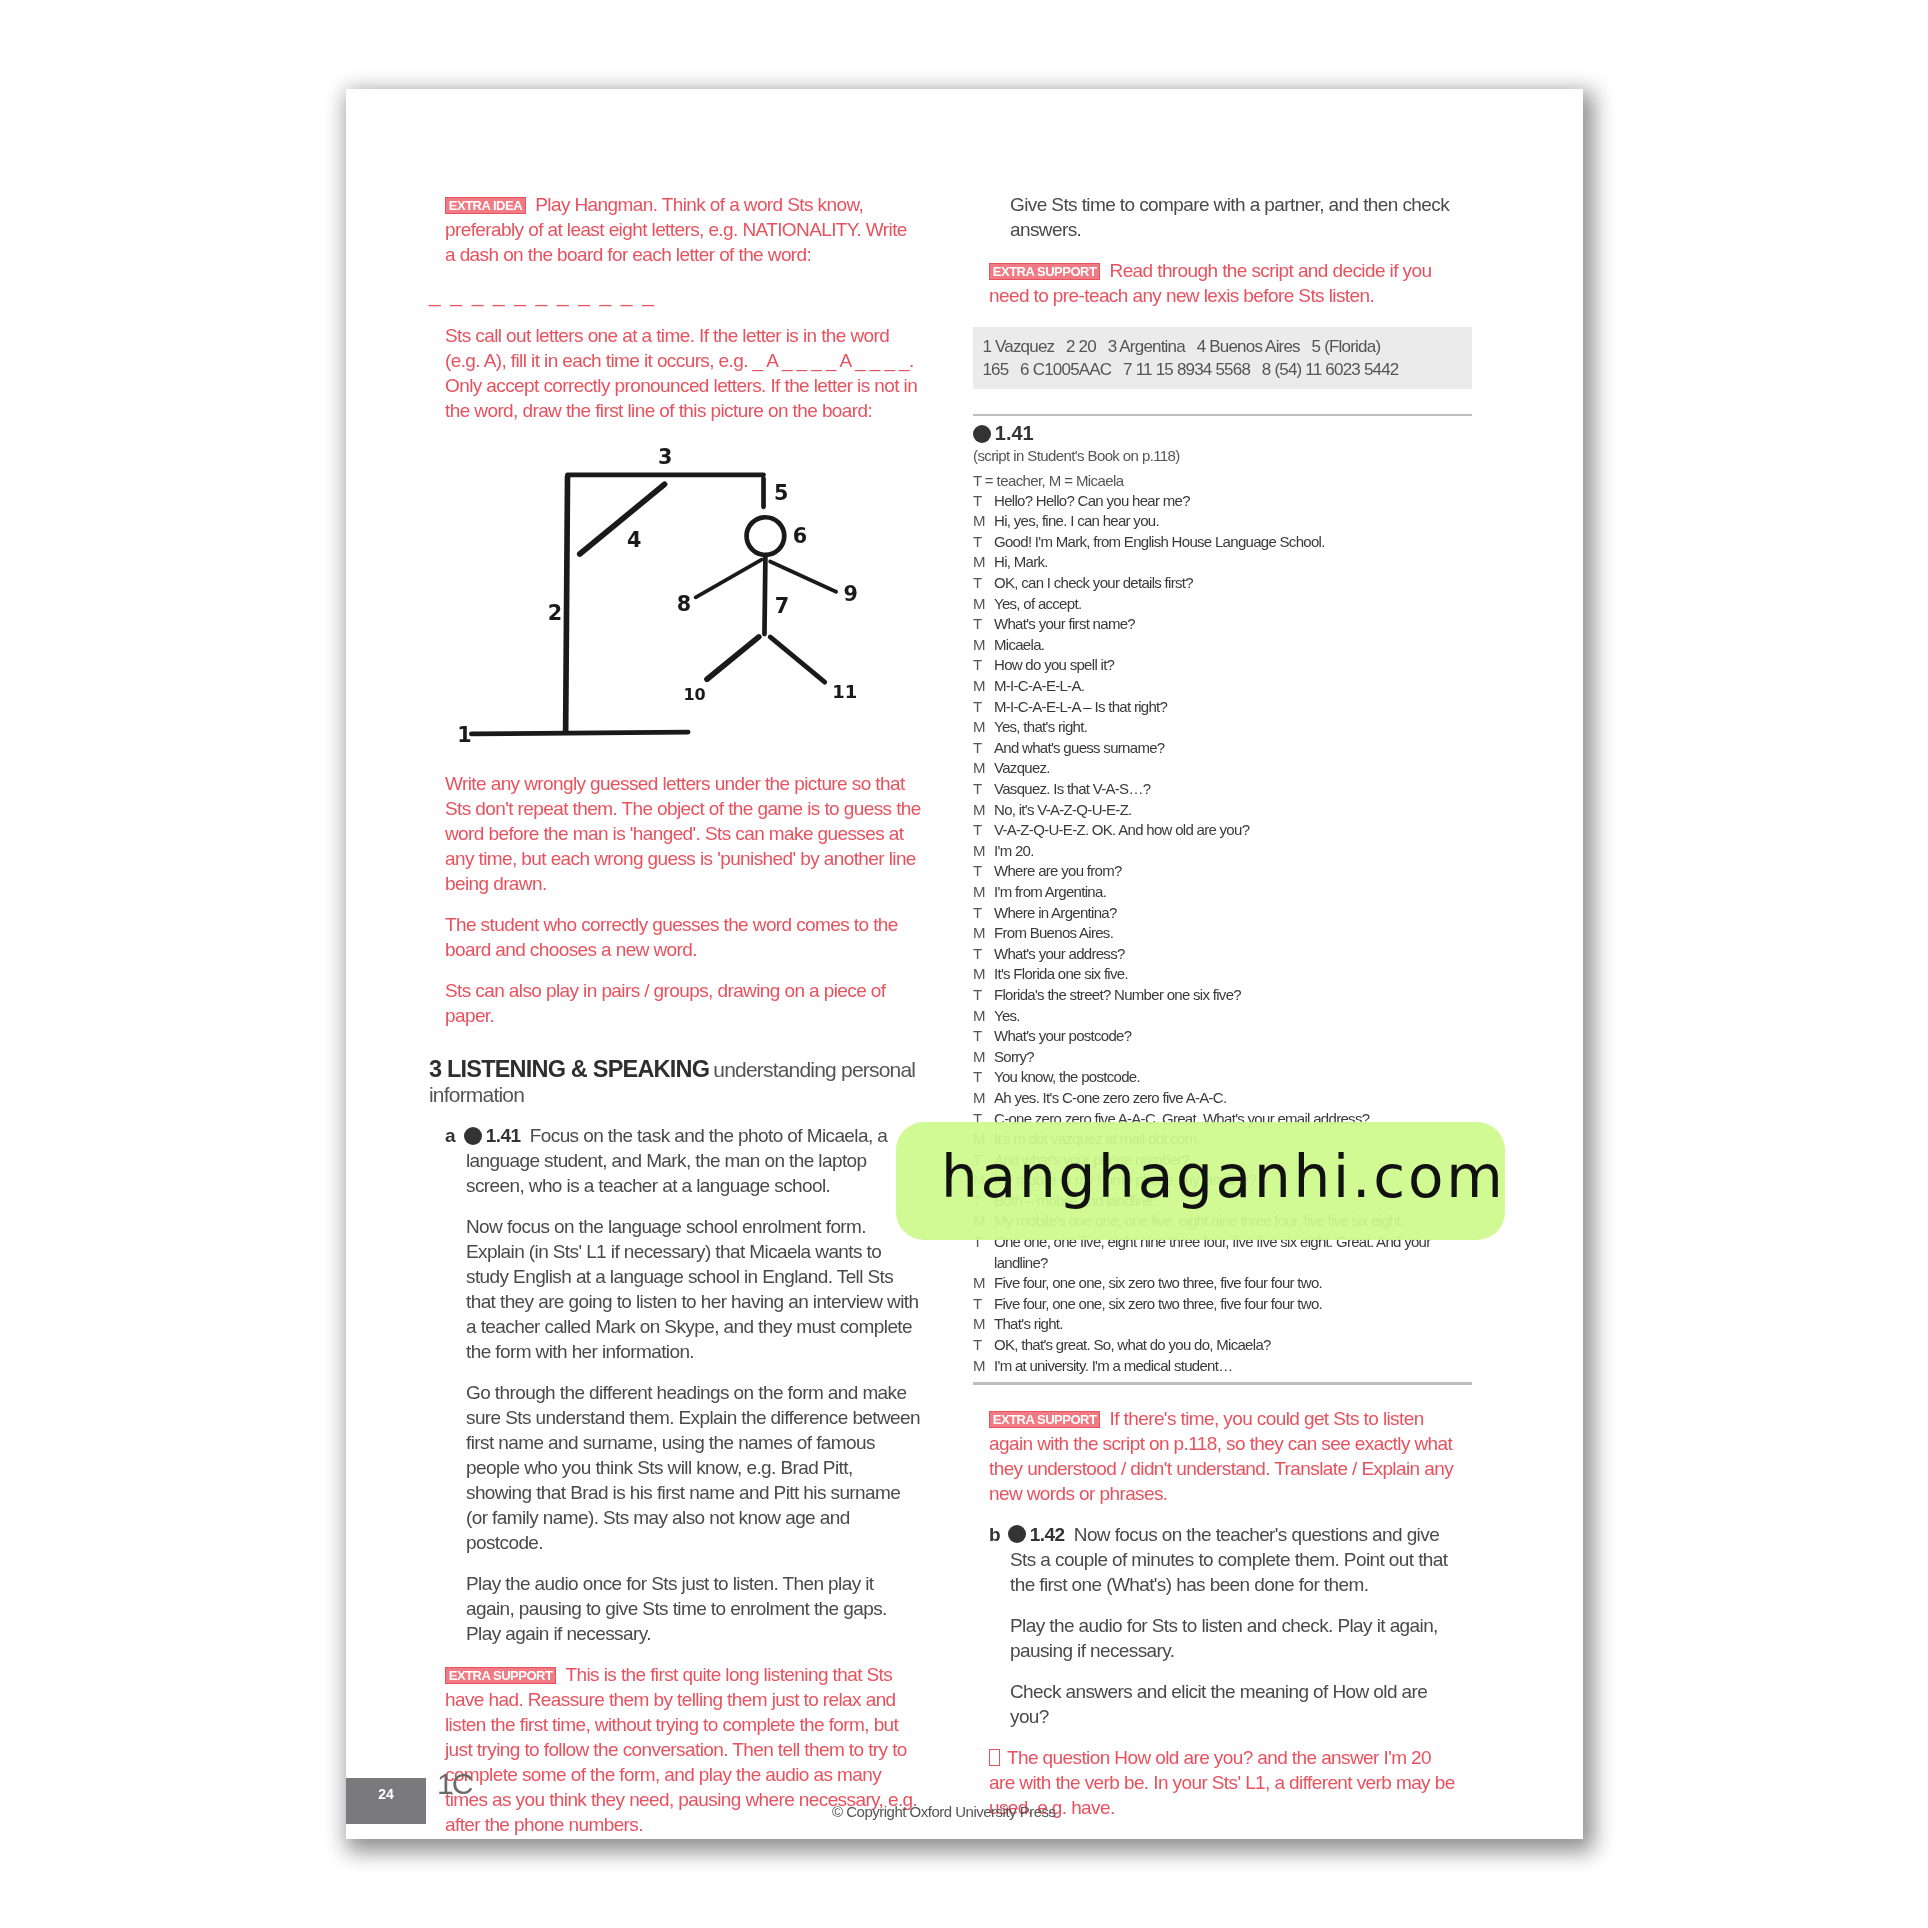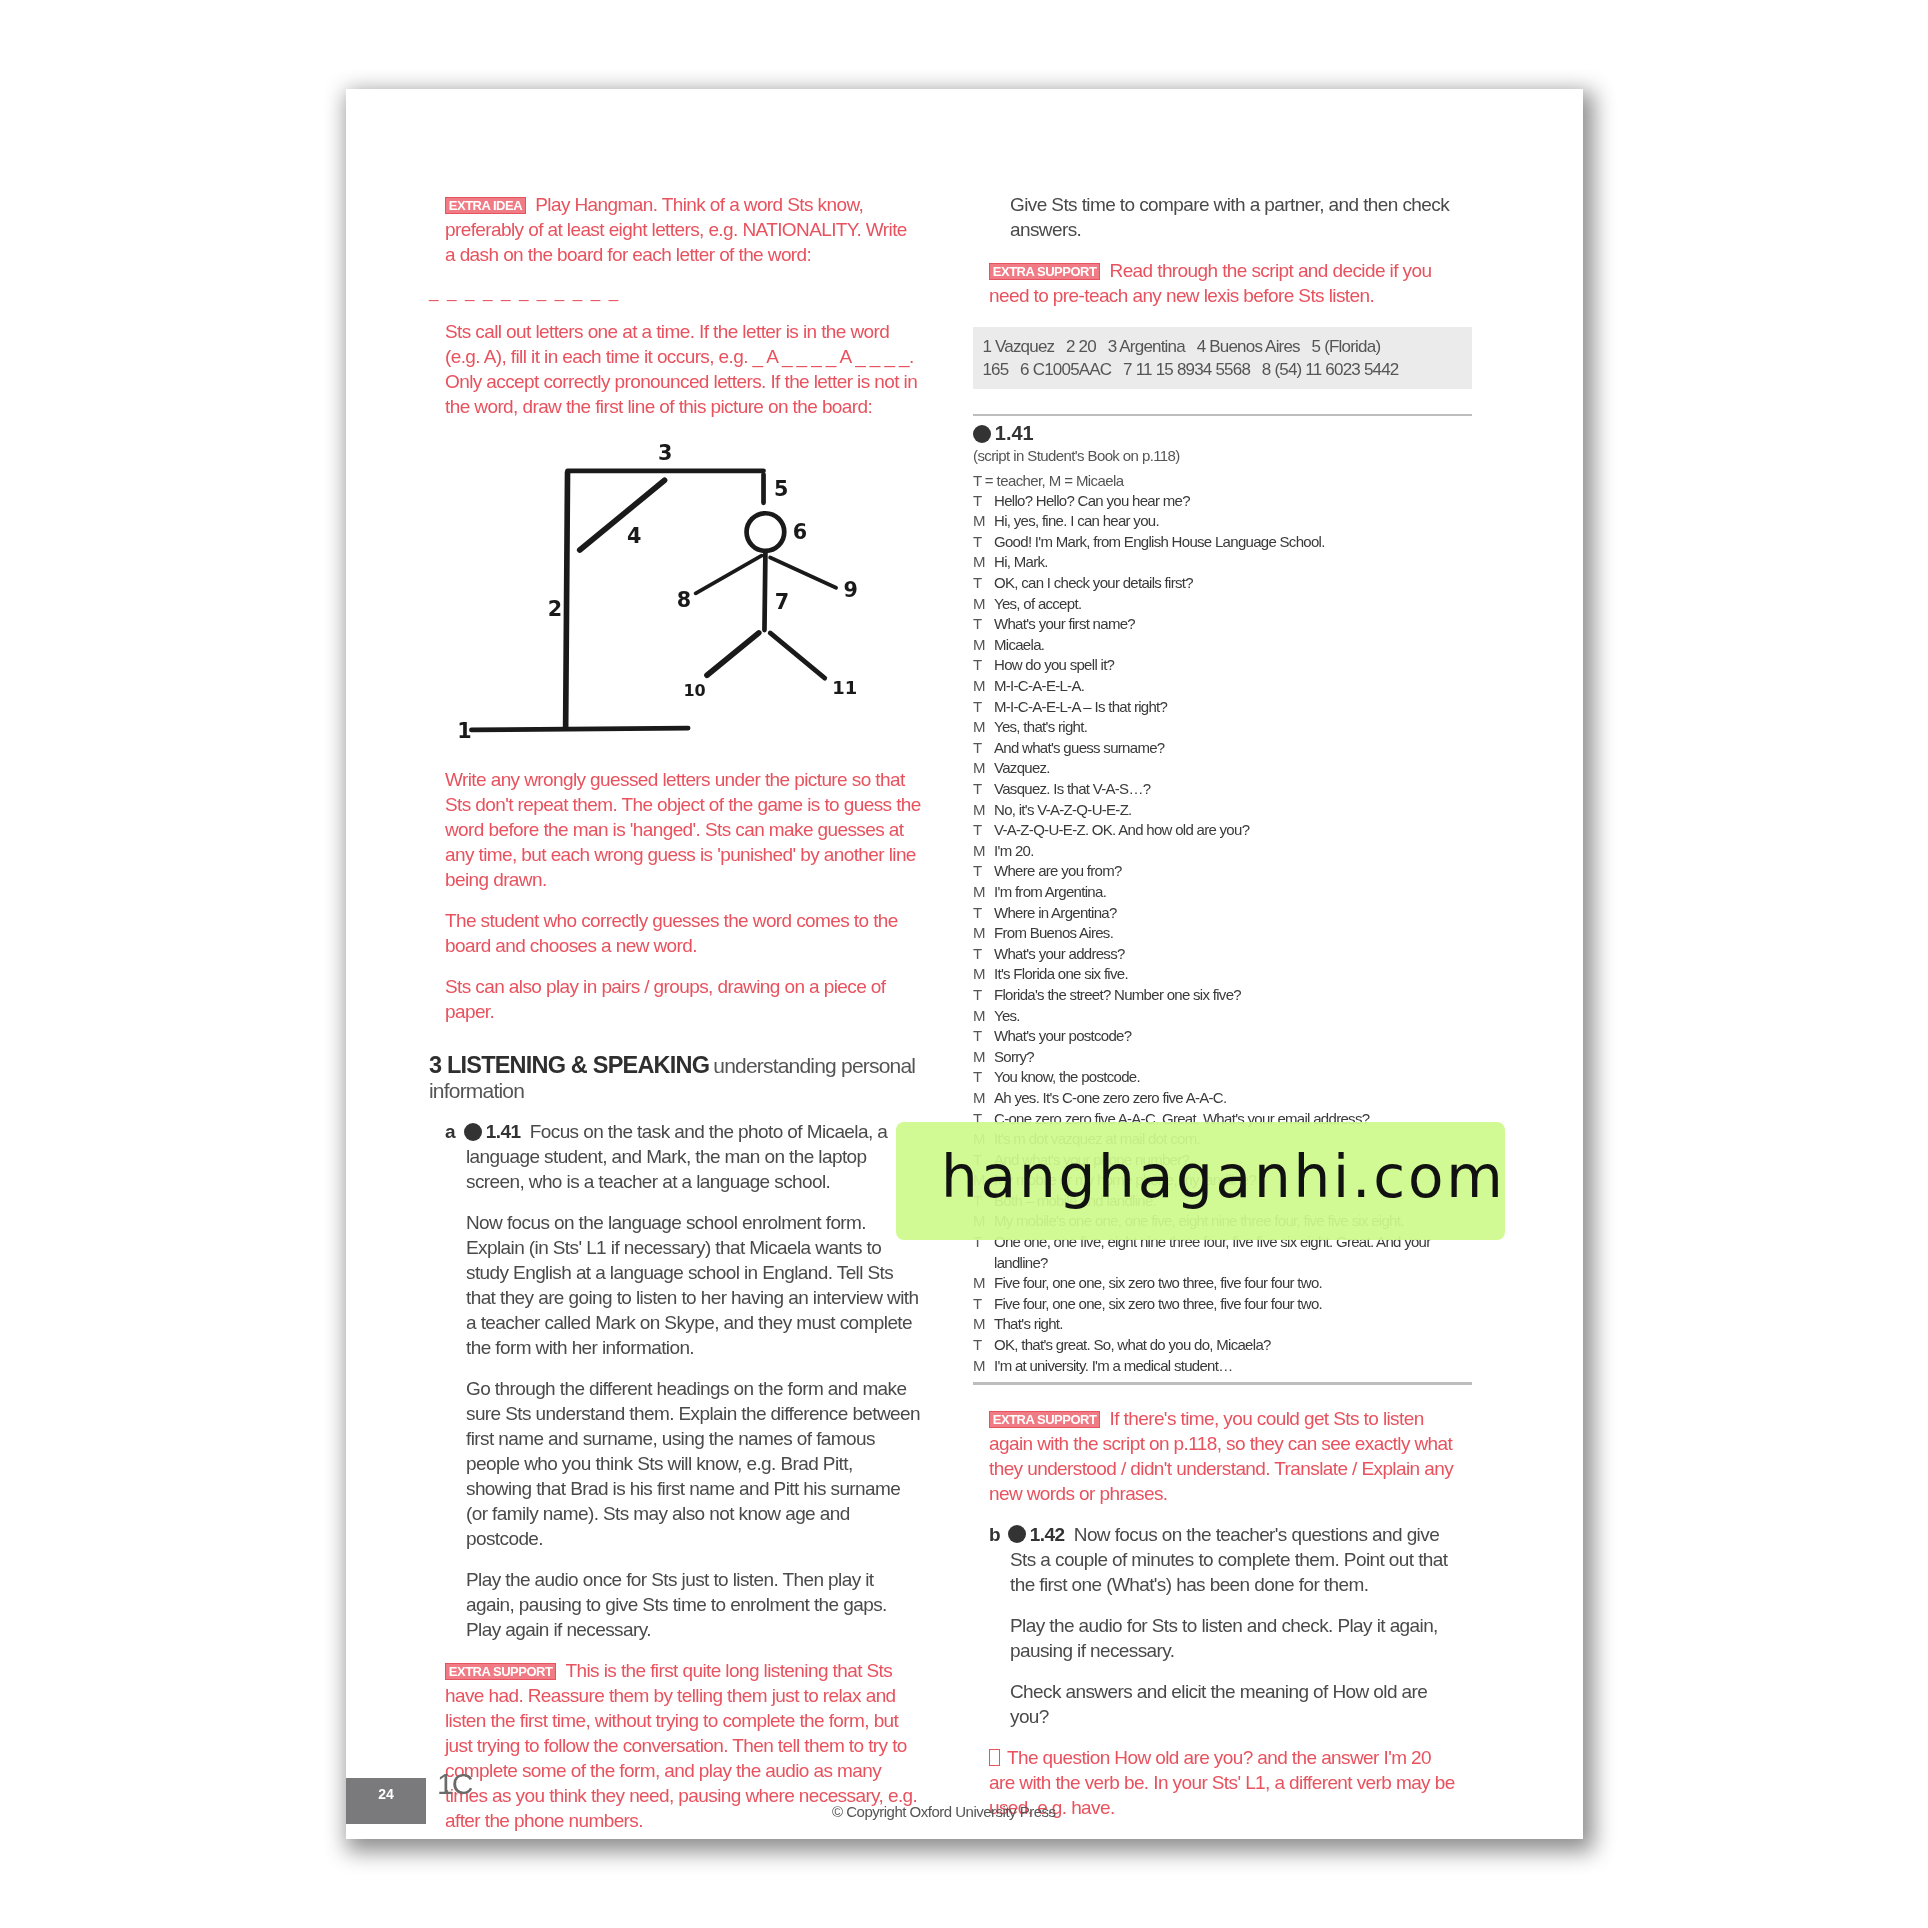--- a/index.html
+++ b/index.html
@@ -7,21 +7,21 @@
   .page{position:absolute;left:346px;top:89px;width:1237px;height:1750px;background:#fff;
         box-shadow:5.6px 7.5px 21px 5.6px rgba(0,0,0,0.45);}
   .col{position:absolute;}
   .col-left{left:83px;top:87px;width:508px;}
   .col-right{left:627px;top:87px;width:499px;}
   .p{font-size:19px;line-height:25px;letter-spacing:-0.6px;margin:16px;}
   .red{color:#e8525e;}
   .dark{color:#4a4a4a;}
   .tag{display:inline-block;border:1.9px solid #e8525e;background:#f07b84;color:#fff;font-weight:bold;
        font-size:13px;line-height:15px;padding:0 2.8px;margin-right:9.4px;letter-spacing:-0.5px;vertical-align:0.9px;}
-  .dashes{color:#e8525e;font-size:17px;letter-spacing:1.9px;margin:5.6px 0 3.8px 0;}
+  .dashes{color:#e8525e;font-size:21px;letter-spacing:1.9px;margin:5.6px 0 3.8px 0;}
   .hangman{position:relative;width:490px;height:311px;margin:13px 0 21px 0;}
   .hangman svg{position:absolute;left:0;top:0;}
   .sec-head{margin:28px 0 3.8px 0;}
   .sec-num{font-weight:bold;font-size:23.5px;color:#2f2f2f;letter-spacing:-0.8px;}
   .sec-sub{font-size:21px;color:#555;letter-spacing:-0.8px;}
   .indent{padding-left:21px;}
   .item-letter{display:inline-block;width:19px;margin-left:-21px;font-weight:bold;color:#333;}
   .audio-icon{display:inline-block;width:18px;height:18px;border-radius:50%;background:#333;vertical-align:-2.8px;margin-right:3.8px;}
   .track{font-weight:bold;color:#333;margin-right:9.4px;}
   .gap{margin-top:5.6px;}
@@ -29,21 +29,21 @@
   .rule{height:2.8px;background:#bdbdbd;margin:0;}
   .script-title{font-weight:bold;font-size:20px;color:#333;margin-top:5.6px;}
   .script-note{font-size:15px;color:#555;line-height:21px;letter-spacing:-0.6px;}
   .script-line{font-size:15px;line-height:20.6px;color:#3a3a3a;letter-spacing:-0.7px;display:flex;}
   .spk{width:21px;flex:none;color:#555;}
   .note-icon{display:inline-block;width:8.5px;height:15px;border:1.9px solid #e8525e;margin-right:7.5px;vertical-align:-1.9px;}
   .footer-num{position:absolute;left:0;top:1689px;width:80px;height:46px;background:#7a7a7c;color:#fff;
               font-weight:bold;font-size:14px;line-height:33px;text-align:center;}
   .footer-unit{position:absolute;left:91px;top:1678px;font-size:30px;color:#6a6a6a;letter-spacing:-1.9px;}
   .copyright{position:absolute;left:486px;top:1714px;font-size:15px;color:#555;letter-spacing:-0.5px;}
-  .watermark{position:absolute;left:896px;top:1122px;width:609px;height:118px;border-radius:8px;
+  .watermark{position:absolute;left:896px;top:1122px;width:609px;height:118px;border-radius:28px;
              background:rgba(205,250,140,0.93);}
   .watermark span{position:absolute;left:45px;top:21px;font-size:58px;font-family:"DejaVu Sans",sans-serif;color:#111;letter-spacing:2.8px;}
 </style>
 </head>
 <body>
 
 <div class="page">
 
   <div class="col col-left">
     <p class="p red">

